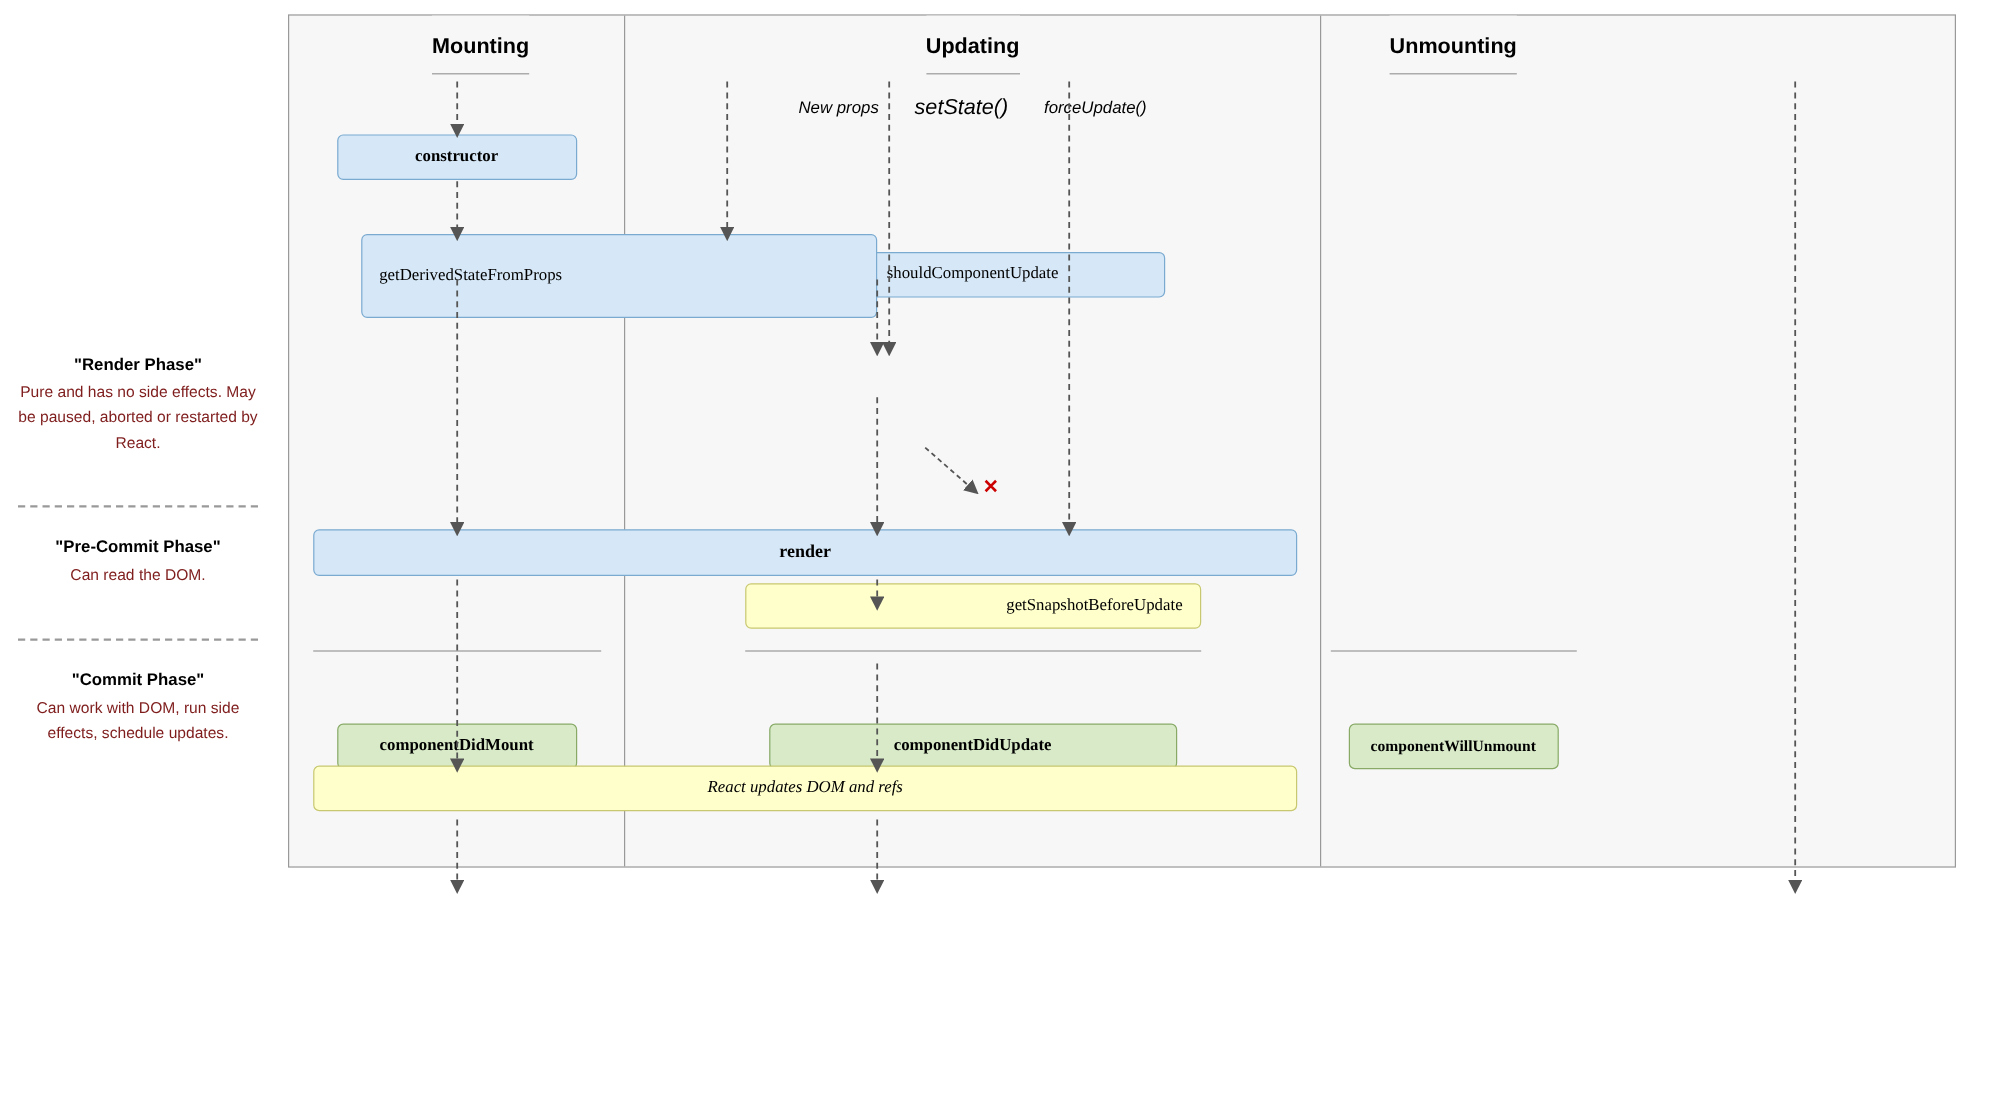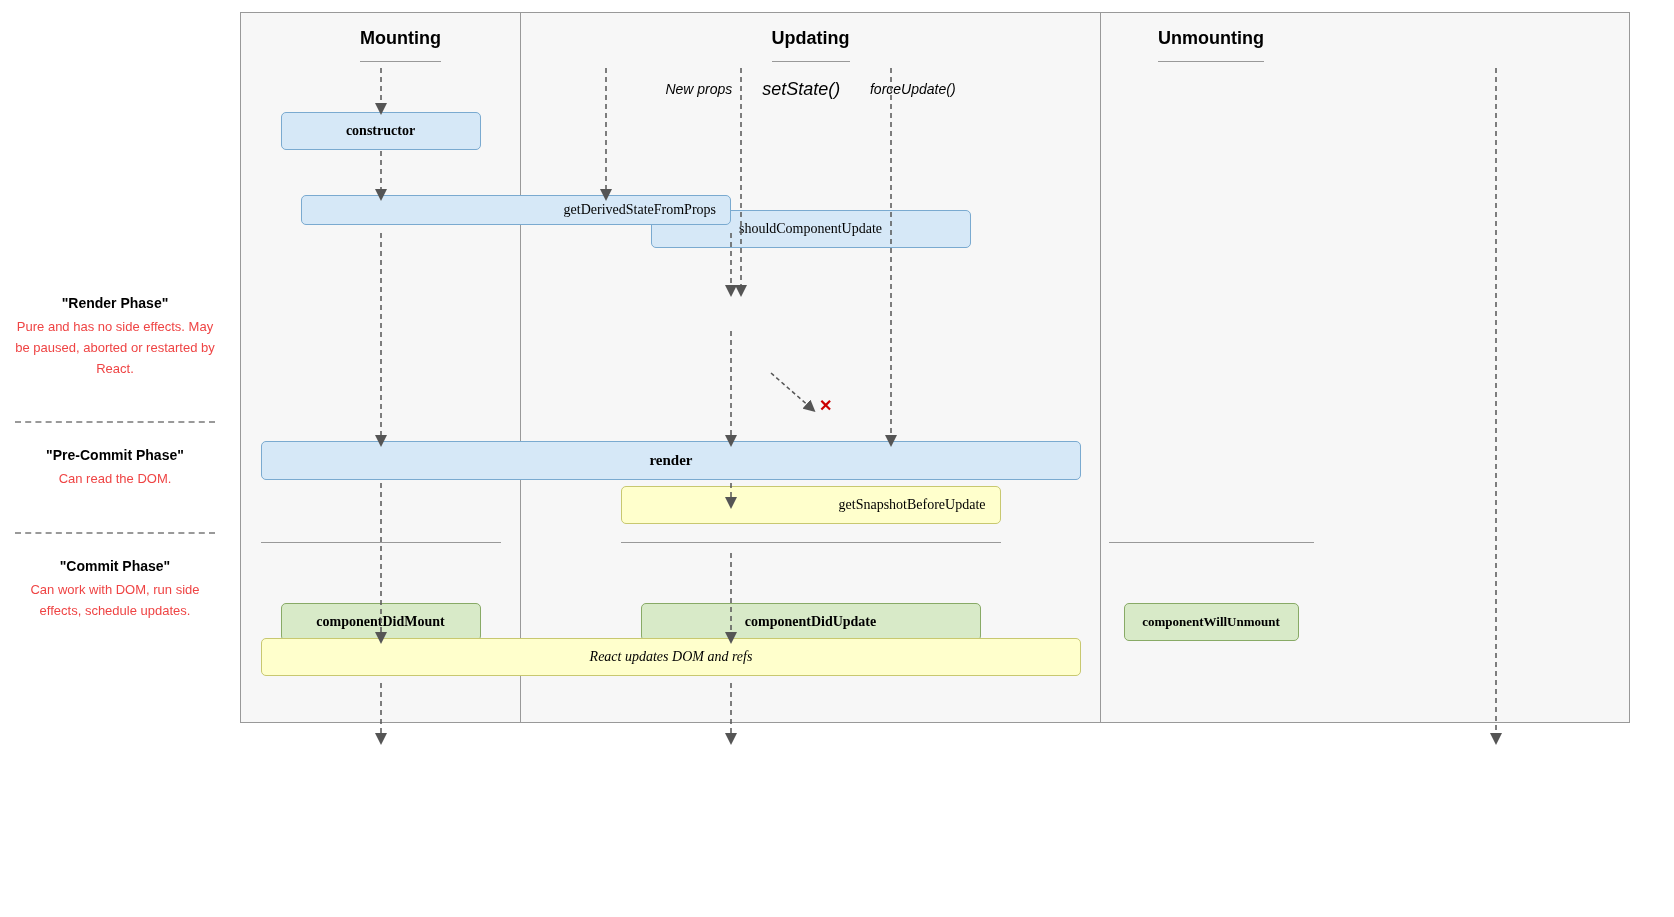--- a/index.html
+++ b/index.html
@@ -27,21 +27,21 @@
     }
 
     .sidebar-title {
       font-weight: bold;
       font-size: 14px;
       margin-bottom: 6px;
     }
 
     .sidebar-text {
       font-size: 13px;
-      color: #ef4444;
+      color: #7f1d1d;
       line-height: 1.5;
       text-align: center;
     }
 
     .sidebar-divider {
       border: none;
       border-top: 2px dashed #999;
       margin: 12px 0;
     }
 
@@ -268,21 +268,21 @@
 
           <div class="mbox mbox-green" style="background:#d8eac8; border:1.5px solid #88aa66; border-radius:5px; padding:10px 8px; font-size:13px; font-weight:bold; width:175px; justify-content:center; text-align:center;">
             <span>componentWillUnmount</span>
           </div>
 
         </div>
 
       </div>
 
       <div style="position:absolute; left:60px; top:182px; width:430px; z-index:5;">
-        <div class="mbox mbox-blue" style="background:#d6e8f7; border:1.5px solid #7aaad0; border-radius:5px; padding:6px 14px; font-size:14px; width:100%; justify-content:flex-end;">
+        <div class="mbox mbox-blue" style="background:#d6e8f7; border:1.5px solid #7aaad0; border-radius:5px; padding:26px 14px; font-size:14px; width:100%; justify-content:flex-start;">
           <span>getDerivedStateFromProps</span>
         </div>
       </div>
 
       <div style="position:absolute; left:0; top:428px; width:860px; z-index:5; padding:0 20px;">
         <div class="mbox mbox-blue" style="background:#d6e8f7; border:1.5px solid #7aaad0; border-radius:5px; padding:10px 14px; font-size:15px; font-weight:bold; width:100%; justify-content:center;">
           <span>render</span>
         </div>
       </div>
 

